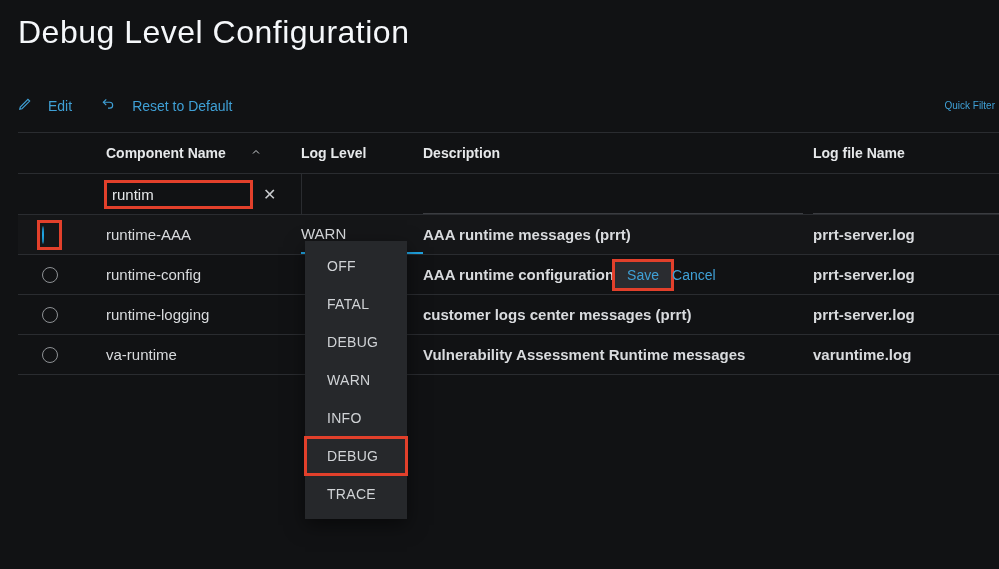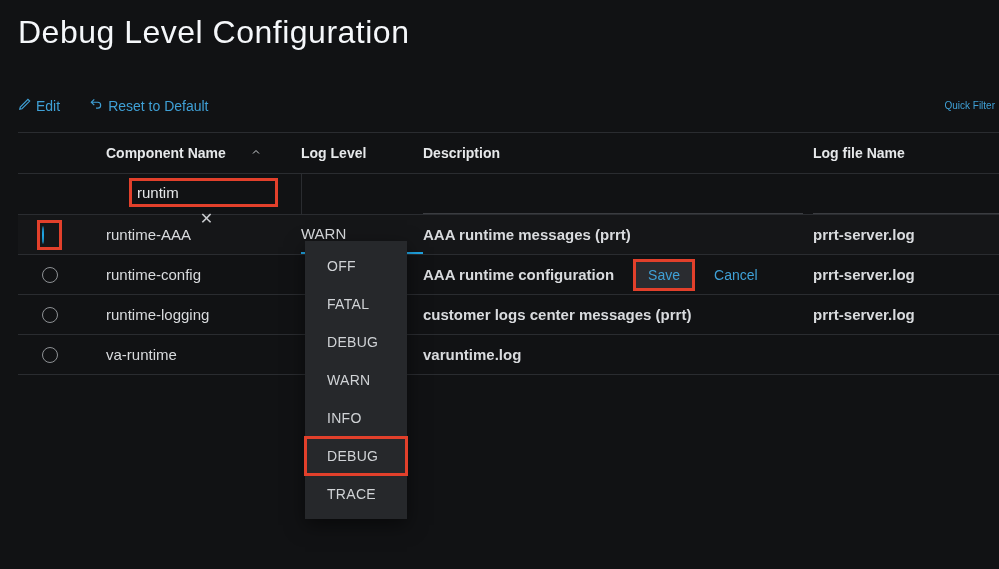--- a/index.html
+++ b/index.html
@@ -22,21 +22,21 @@
   }
   .toolbar {
     display: flex;
     align-items: center;
     gap: 28px;
     padding-left: 0;
   }
   .link {
     display: inline-flex;
     align-items: center;
-    gap: 4px;
+    gap: 16px;
     color: #3fa0d6;
     font-size: 14px;
     cursor: pointer;
   }
   .link svg { stroke: #3fa0d6; }
   .spacer { flex: 1; }
   .quick-filter {
     color: #3fa0d6;
     font-size: 10px;
     margin-right: 4px;
@@ -68,21 +68,20 @@
 
   .filter-row {
     height: 41px;
     border-bottom: 1px solid #2a2c30;
   }
   .filter-input-wrap {
     display: flex;
     align-items: center;
     height: 28px;
     position: relative;
-    flex-direction: column;
   }
   .filter-input {
     background: transparent;
     border: none;
     color: #e6e8ea;
     font-size: 15px;
     width: 145px;
     padding: 4px 6px;
     outline: none;
   }
@@ -150,21 +149,21 @@
     color: #d9dbde;
     font-size: 15px;
     position: relative;
     display: flex;
     align-items: center;
     height: 100%;
   }
   .loglevel-cell.active {
     border-bottom: 2px solid #1fa3e0;
   }
-  .desc-cell { display: flex; align-items: center; gap: 22px; }
+  .desc-cell { display: flex; align-items: center; gap: 1px; }
 
   .dropdown {
     position: absolute;
     top: 26px;
     left: 4px;
     width: 102px;
     background: #26282b;
     box-shadow: 0 6px 18px rgba(0,0,0,0.5);
     z-index: 20;
     padding: 6px 0;
@@ -301,17 +300,18 @@
     <div class="cell">customer logs center messages (prrt)</div>
     <div class="cell">prrt-server.log</div>
   </div>
 
   <div class="trow">
     <div class="radio-cell">
       <span class="radio"></span>
     </div>
     <div class="cell component">va-runtime</div>
     <div class="loglevel-cell"></div>
+    <div class="cell">Vulnerability Assessment Runtime messages</div>
     <div class="cell">varuntime.log</div>
   </div>
 
 </div>
 </div>
 
 </body></html>

